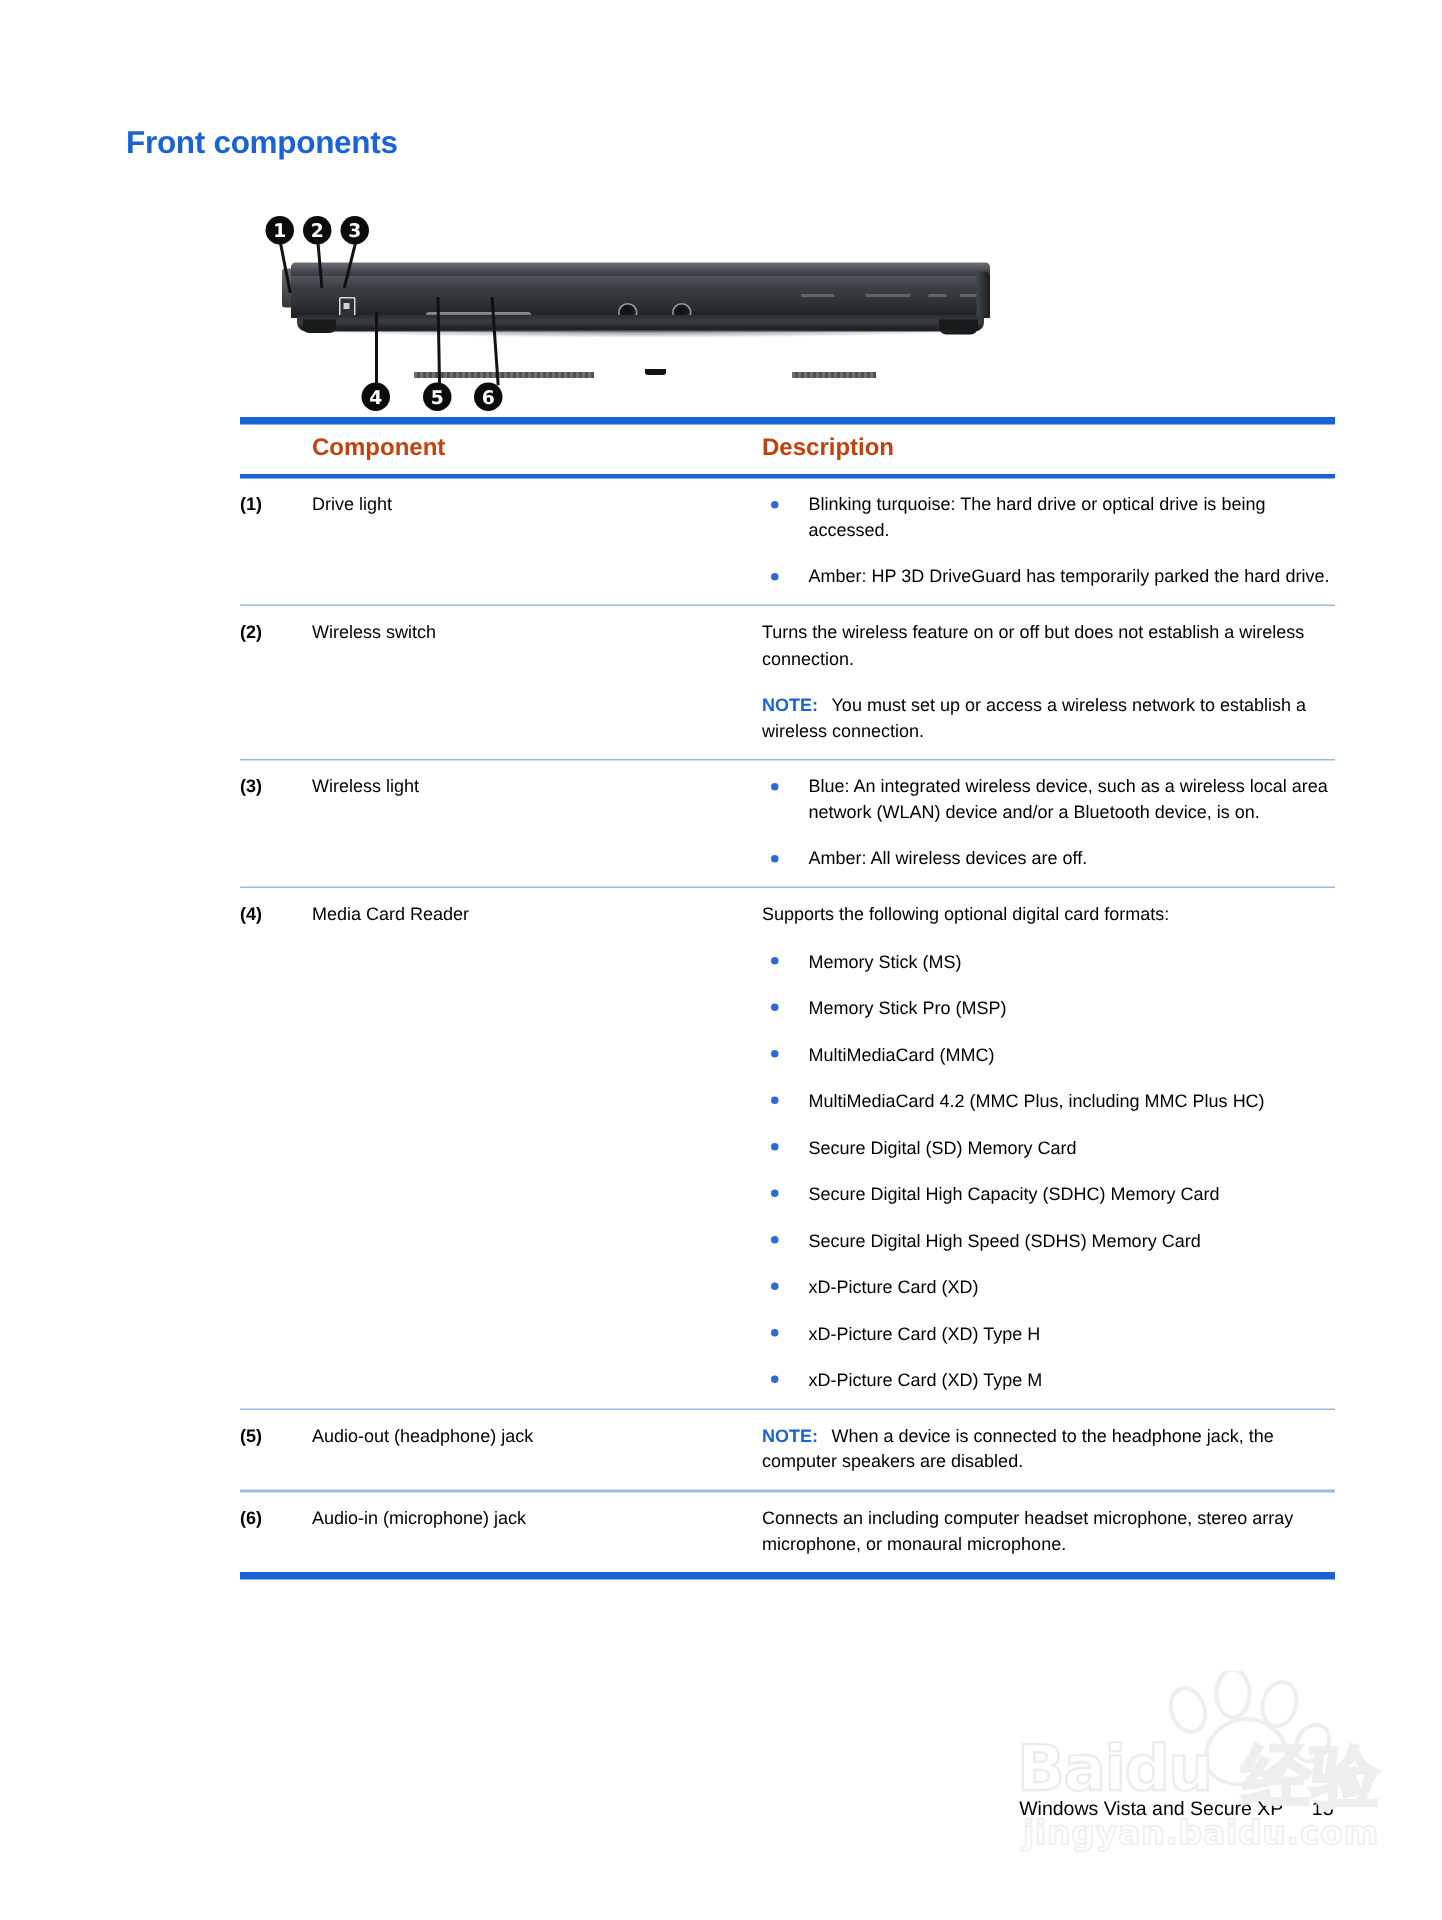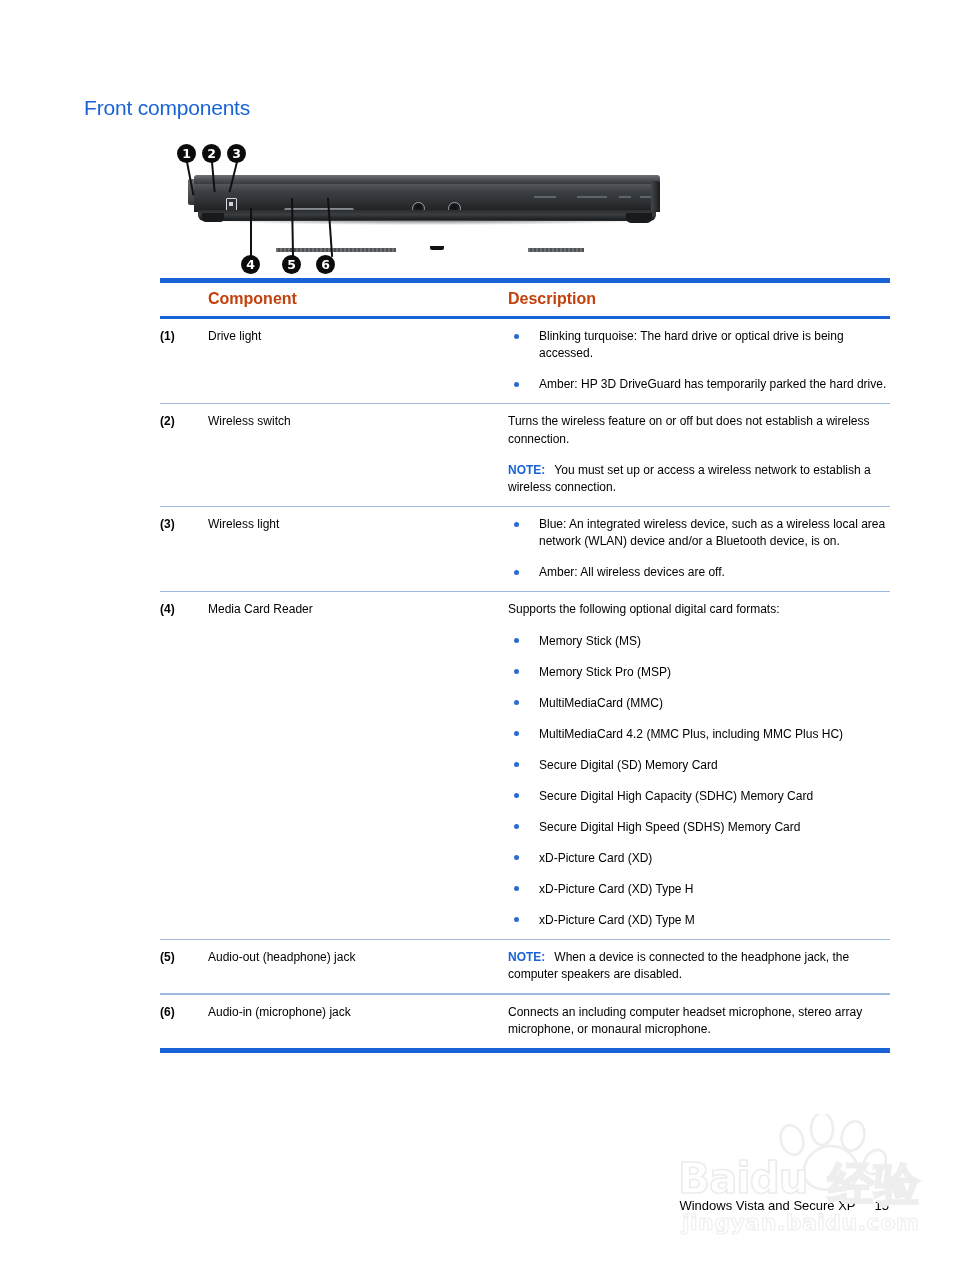--- a/index.html
+++ b/index.html
@@ -18,23 +18,23 @@
 
   .page {
     position: absolute;
     inset: 0;
   }
 
   
   .page-title {
     position: absolute;
     left: 84px;
-    top: 96px;
+    top: 84px;
     font-size: 21px;
-    font-weight: normal;
+    font-weight: bold;
     color: #1a63d6;
     letter-spacing: -0.2px;
   }
 
   
   .figure {
     position: absolute;
     left: 160px;
     top: 130px;
     width: 500px;

